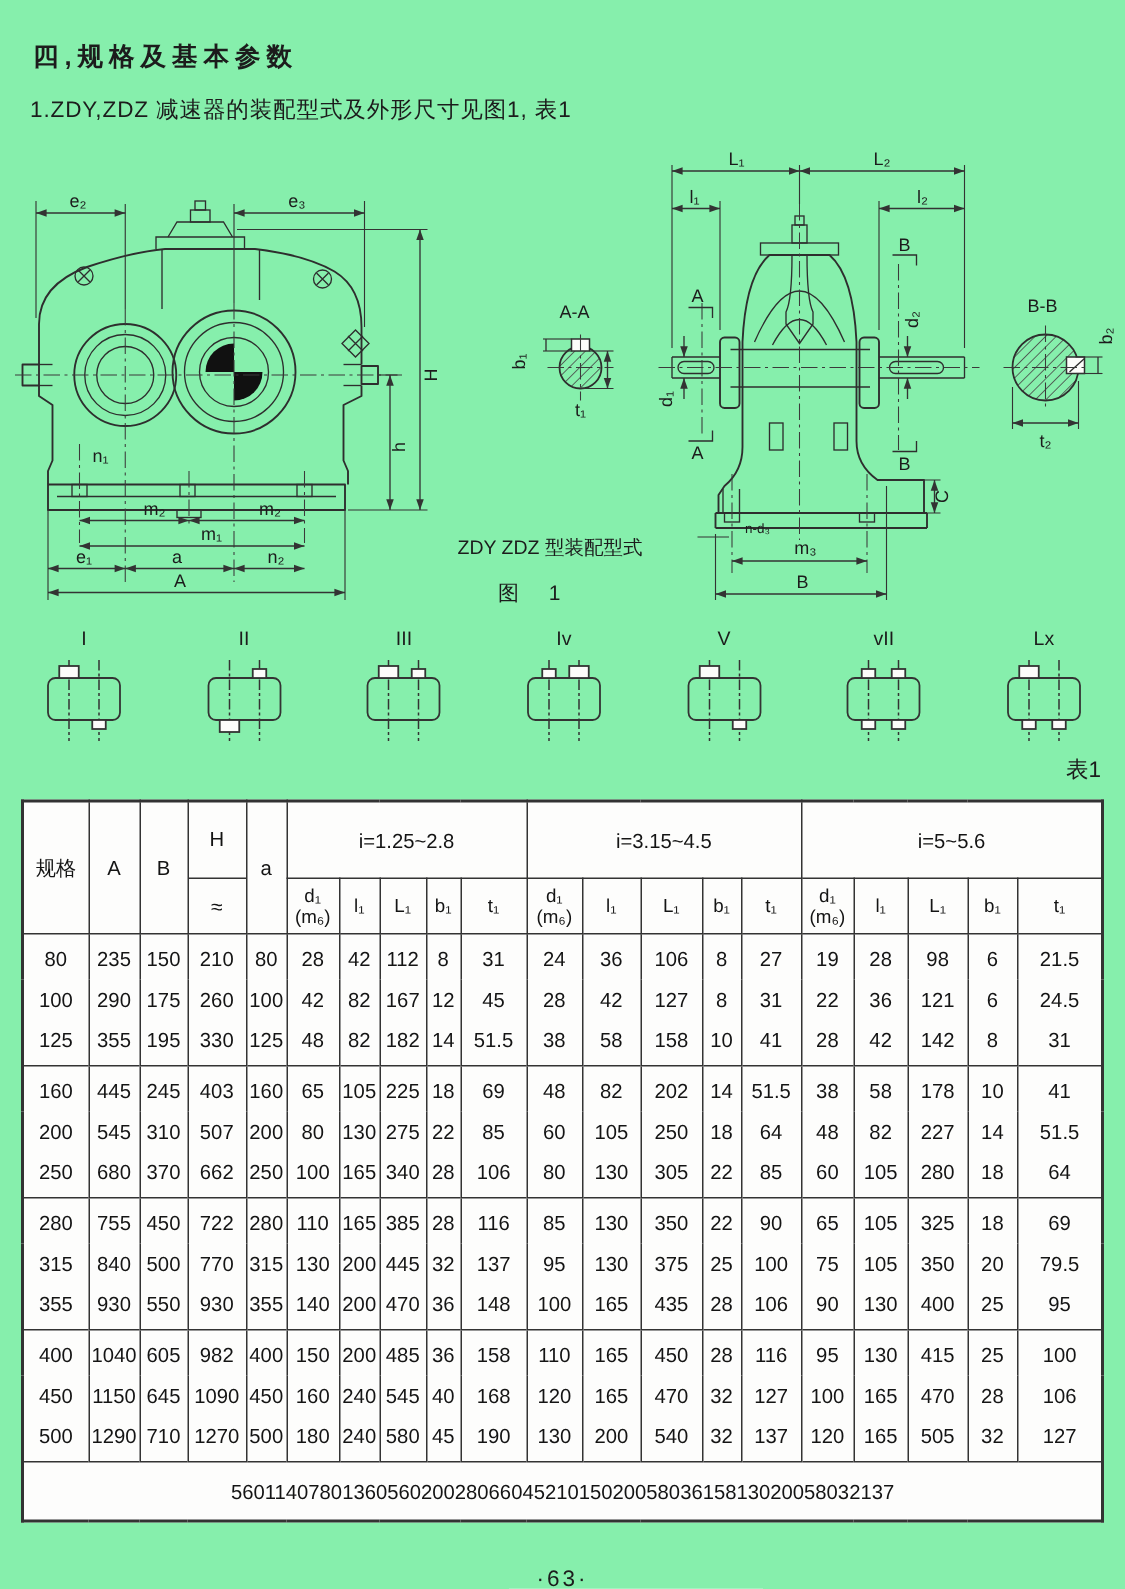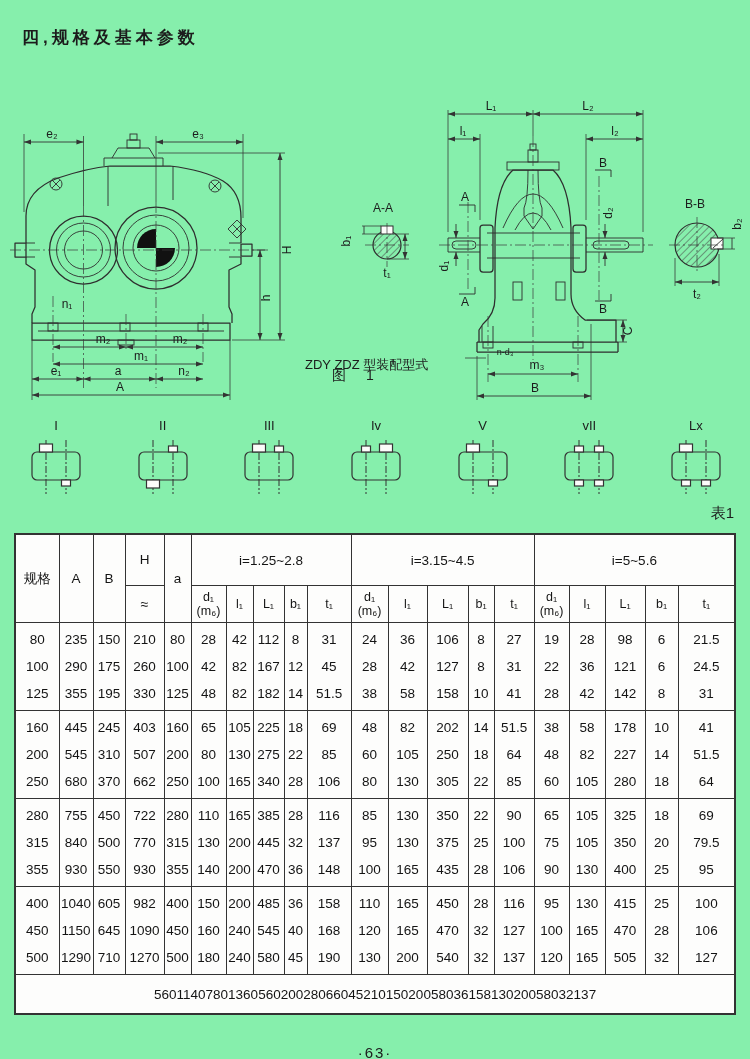--- a/index.html
+++ b/index.html
@@ -1,21 +1,21 @@
 <!DOCTYPE html>
 <html><head>
 <meta charset="utf-8">
 <style>
   html,body{margin:0;padding:0;}
   .page{position:relative;width:750px;height:1059px;background:#86efac;overflow:hidden;
         font-family:"Liberation Sans",sans-serif;color:#1c1c1c;}
   .title{position:absolute;left:22px;top:26px;font-size:17px;font-weight:bold;letter-spacing:4px;}
   .subtitle{position:absolute;left:20px;top:64px;font-size:15px;letter-spacing:0.6px;}
   .fig-caption{position:absolute;left:305px;top:356px;font-size:13px;}
-  .fig-num{position:absolute;left:332px;top:367px;font-size:14px;letter-spacing:8px;}
+  .fig-num{position:absolute;left:332px;top:387px;font-size:14px;letter-spacing:8px;}
   .table-caption{position:absolute;left:14px;top:504px;width:720px;text-align:right;font-size:15px;}
   .unit-label{position:absolute;left:690px;top:509px;font-size:15px;margin-top:32px;}
   .page-number{position:absolute;left:0;top:1044px;width:750px;text-align:center;font-size:15px;letter-spacing:2px;}
 
   svg text{font-family:"Liberation Sans",sans-serif;}
   .dlab{font-size:12px;fill:#1c1c1c;}
   .dlab9{font-size:9px;fill:#1c1c1c;}
   .ol{stroke:#2e2e2e;stroke-width:1.25;fill:none;stroke-linejoin:round;}
   .tl{stroke:#2e2e2e;stroke-width:0.9;fill:none;}
   .cl{stroke:#3a3a3a;stroke-width:0.7;stroke-dasharray:11 3 2 3;fill:none;}
@@ -47,20 +47,21 @@
   tbody.ftr{border-top:1.6px solid #333;}
   tbody.ftr td{height:38px;border:none;}
   .footer-flex{display:flex;justify-content:center;padding:0 1px;font-size:13.5px;}
 </style>
 </head>
 <body>
 
 <div class="page">
 
   <div class="title">四,规格及基本参数</div>
+  <div class="subtitle">1.ZDY,ZDZ 减速器的装配型式及外形尺寸见图1, 表1</div>
 
   <svg id="front-svg" class="drawing" width="345" height="310" viewBox="0 0 345 310">
     <defs>
       <marker id="aE" viewBox="0 0 10 8" refX="9" refY="4" markerWidth="9" markerHeight="7" orient="auto">
         <path d="M0,0.8 L9,4 L0,7.2 Z" fill="#333"></path>
         </marker>
       <marker id="aS" viewBox="0 0 10 8" refX="1" refY="4" markerWidth="9" markerHeight="7" orient="auto">
         <path d="M10,0.8 L1,4 L10,7.2 Z" fill="#333"></path>
         </marker>
     </defs>

